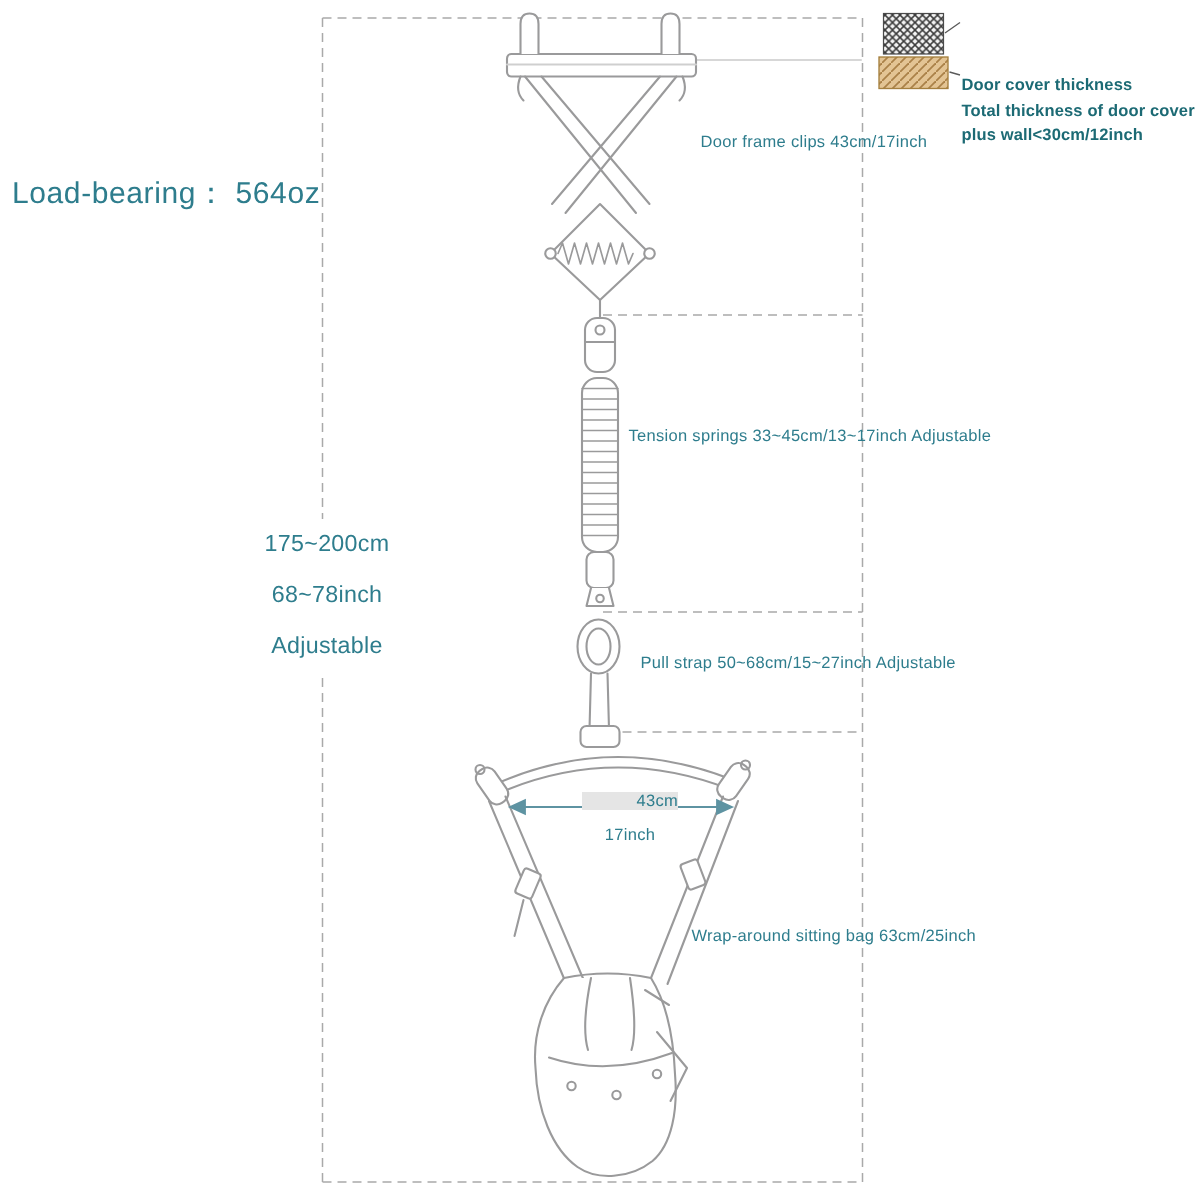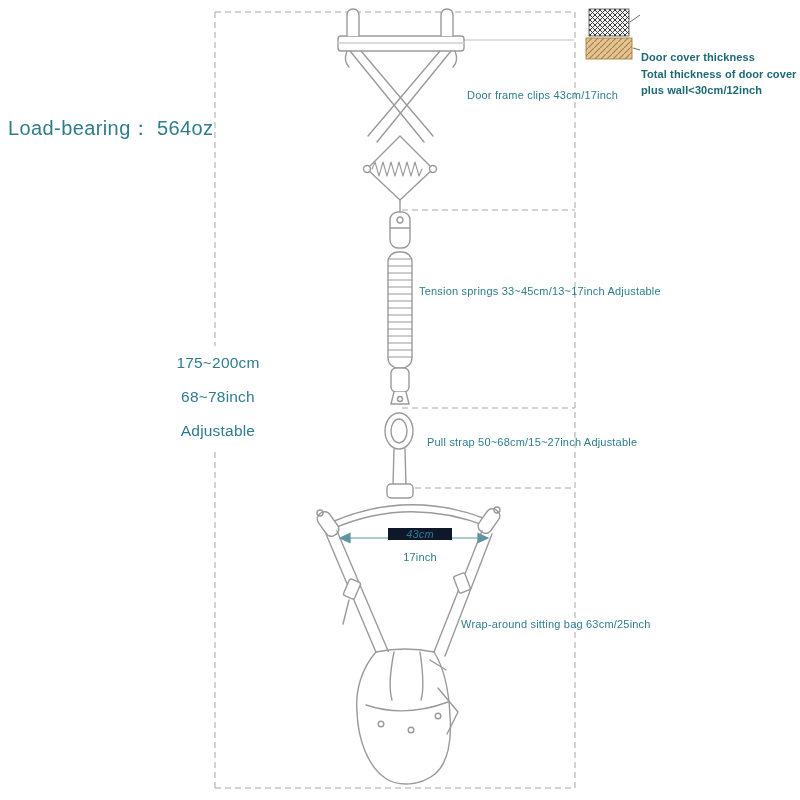--- a/index.html
+++ b/index.html
@@ -10,21 +10,21 @@
   #art{position:absolute;left:0;top:0;z-index:1;}
   .label{
     position:absolute;z-index:2;color:#2e7d8d;font-size:11px;
     white-space:nowrap;letter-spacing:.2px;
   }
   .label-lg{font-size:20px;letter-spacing:.4px;}
   .measure-block{
     width:120px;text-align:center;line-height:34px;font-size:15.5px;
     background:#ffffff;
   }
-  .width-cm{left:388px;top:528px;width:64px;text-align:center;background:#0f172a;font-style:italic;}
+  .width-cm{left:388px;top:528px;width:64px;text-align:right;background:#e5e5e5;}
   .width-inch{left:388px;top:551px;width:64px;text-align:center;}
   .note-block{
     position:absolute;z-index:2;left:641px;top:6px;width:156px;
     color:#1c6a74;font-size:11px;line-height:16.5px;font-weight:700;
     letter-spacing:.1px;
     margin-top:43px;
   }
 </style>
 </head>
 <body>

